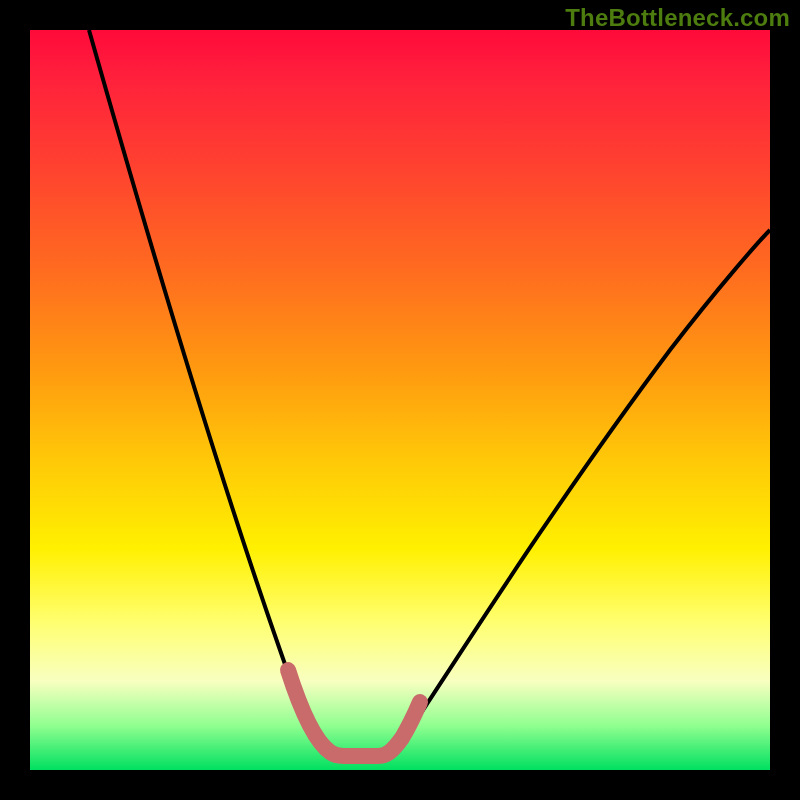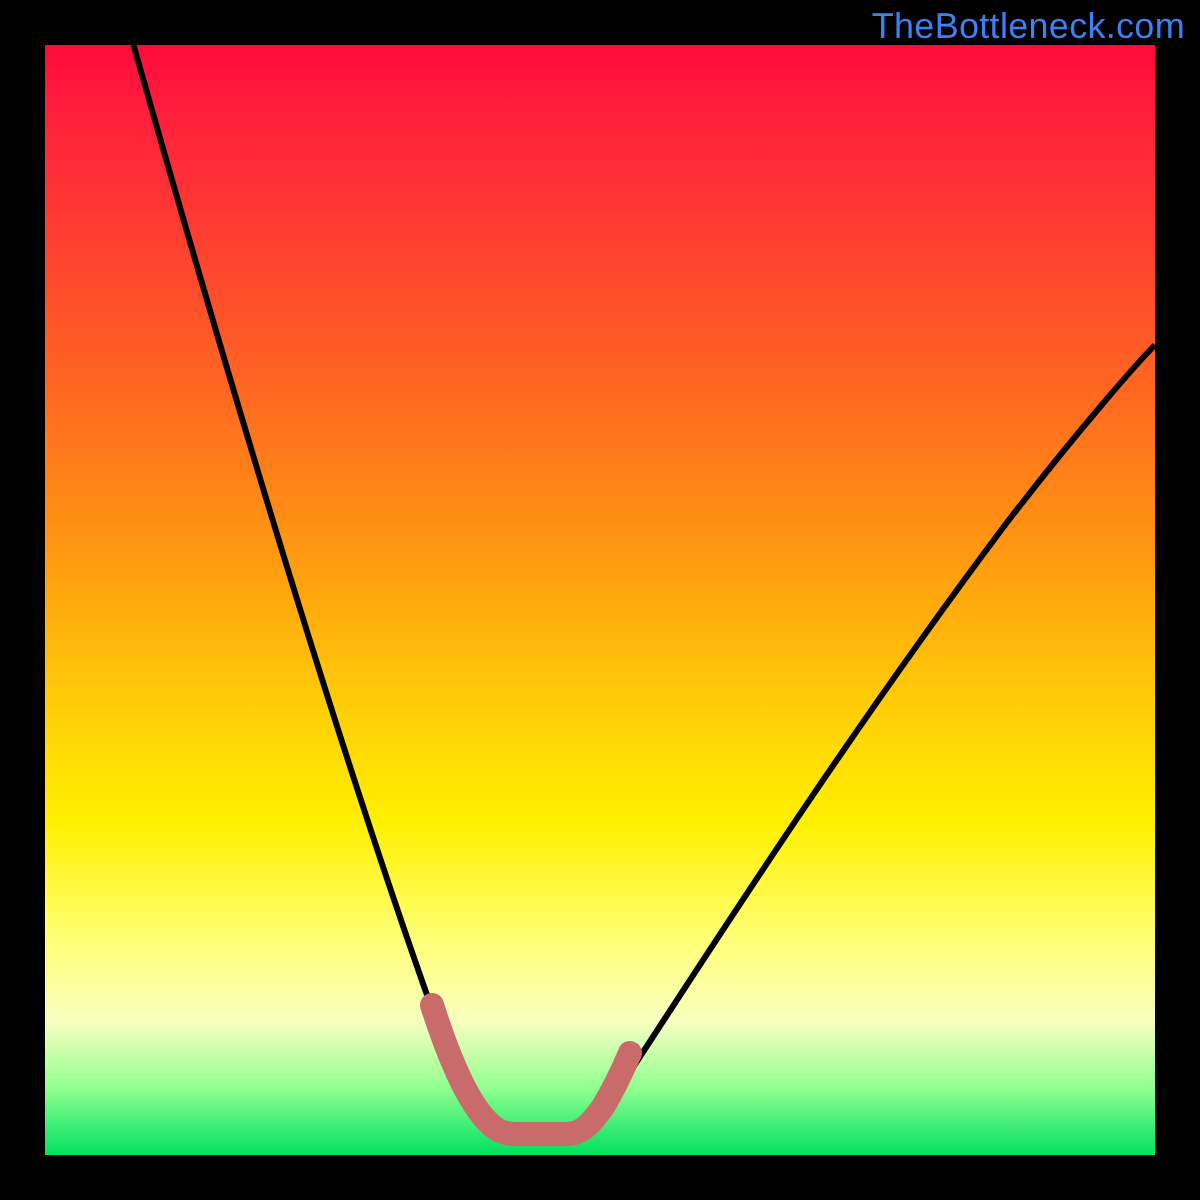--- a/index.html
+++ b/index.html
@@ -10,21 +10,21 @@
     #ff1f3c 6%,
     #ff4030 18%,
     #ff6a20 32%,
     #ff9a10 46%,
     #ffc808 58%,
     #fff000 70%,
     #ffff70 80%,
     #f8ffc0 88%,
     #90ff90 94%,
     #00e060 100%)}
-.watermark{position:absolute;top:4px;right:10px;color:#3b82f6;font-size:24px;font-weight:400;letter-spacing:.2px}
+.watermark{position:absolute;top:4px;right:10px;color:#4d7c0f;font-size:24px;font-weight:700;letter-spacing:.2px}
 svg.curve{position:absolute;left:30px;top:30px;width:740px;height:740px;overflow:visible}
 .black-stroke{stroke:#000;stroke-width:4;fill:none}
 .notch-stroke{stroke:#c96b6b;stroke-width:16;fill:none;stroke-linecap:round}
 </style>
 </head>
 <body>
 
 <div class="frame">
   <div class="gradient"></div>
 

